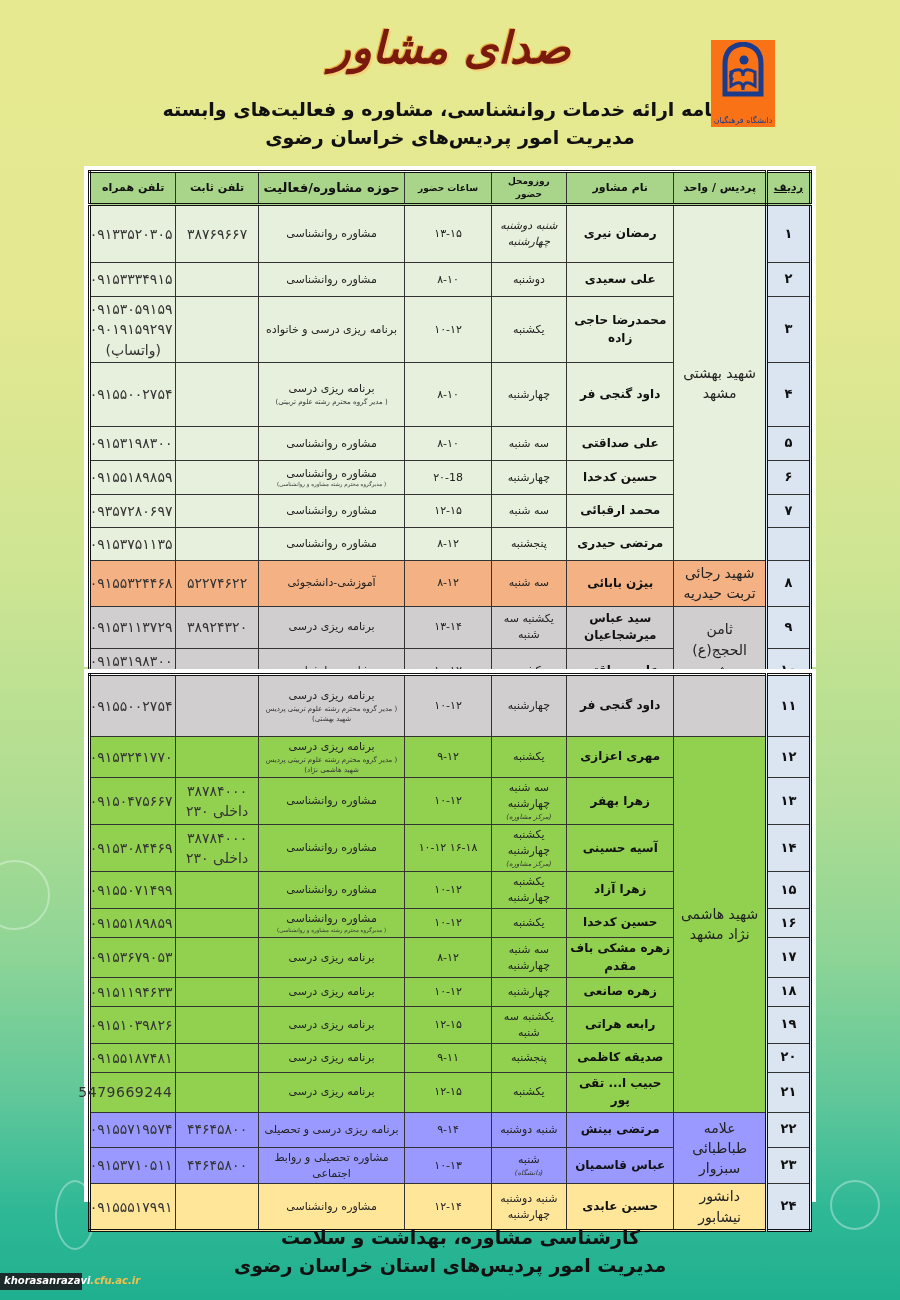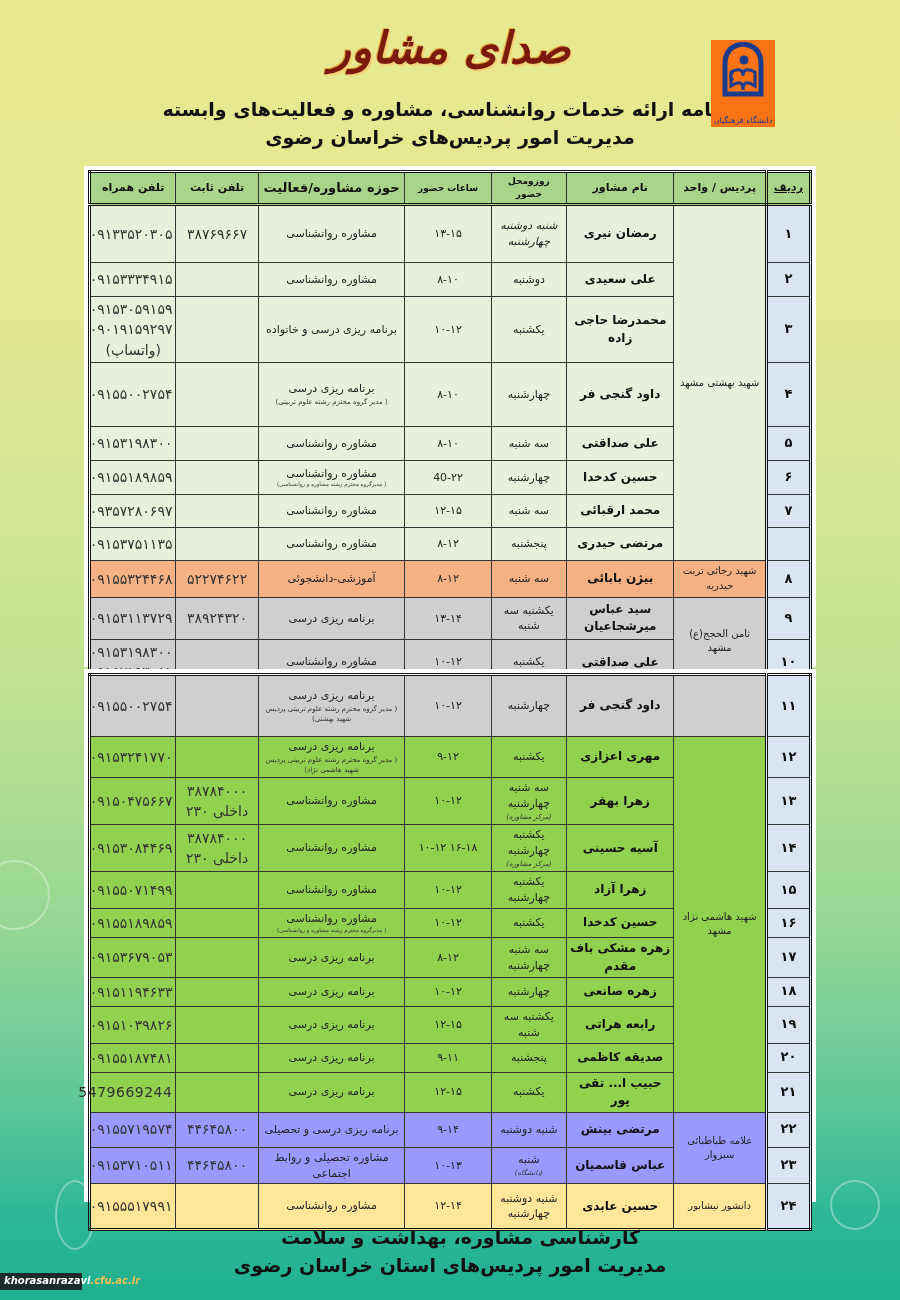--- a/index.html
+++ b/index.html
@@ -61,21 +61,21 @@
       background: #a8d58a; font-weight: bold; font-size: 11px; color: #111;
       height: 30px; border-bottom: 3px double #111;
     }
     th.col-radif { border-left: 3px double #111; text-decoration: underline; }
     td.radif {
       background: #dbe5f1; font-weight: bold; font-size: 13px;
       border-left: 3px double #111; color: #111;
     }
     td.name { font-weight: bold; font-size: 12px; color: #111; }
     td.phone { font-size: 14px; letter-spacing: 0.5px; color: #333; }
-    td.campus { font-size: 10px; color: #222; vertical-align: middle; }
+    td.campus { font-size: 14px; color: #222; vertical-align: middle; }
     .note { display: block; font-size: 7px; color: #333; }
     .note-sm { display: block; font-size: 5.5px; color: #333; }
     .italic { font-style: italic; }
 
     .bg-c1 { background: #e6f0dc; }
     .bg-orange { background: #f4b183; }
     .bg-gray { background: #d0cece; }
     .bg-green { background: #92d050; }
     .bg-purple { background: #9999ff; }
     .bg-yellow { background: #ffe699; }
@@ -181,21 +181,21 @@
         <td>سه شنبه</td>
         <td>۸-۱۰</td>
         <td>مشاوره روانشناسی</td>
         <td class="phone"></td>
         <td class="phone">۰۹۱۵۳۱۹۸۳۰۰</td>
       </tr>
       <tr class="bg-c1" style="height:34px">
         <td class="radif">۶</td>
         <td class="name">حسین کدخدا</td>
         <td>چهارشنبه</td>
-        <td>40-۲۲</td>
+        <td>۲۰-18</td>
         <td><span>مشاوره روانشناسی</span><span class="note-sm">( مدیرگروه محترم رشته مشاوره و روانشناسی)</span></td>
         <td class="phone"></td>
         <td class="phone">۰۹۱۵۵۱۸۹۸۵۹</td>
       </tr>
       <tr class="bg-c1" style="height:33px">
         <td class="radif">۷</td>
         <td class="name">محمد ارقبائی</td>
         <td>سه شنبه</td>
         <td>۱۲-۱۵</td>
         <td>مشاوره روانشناسی</td>

